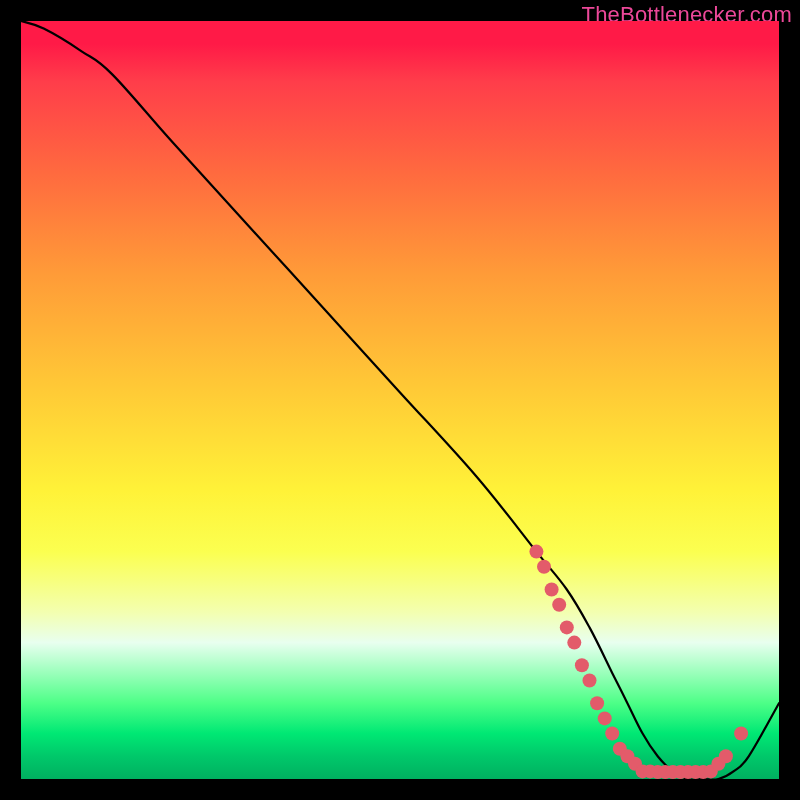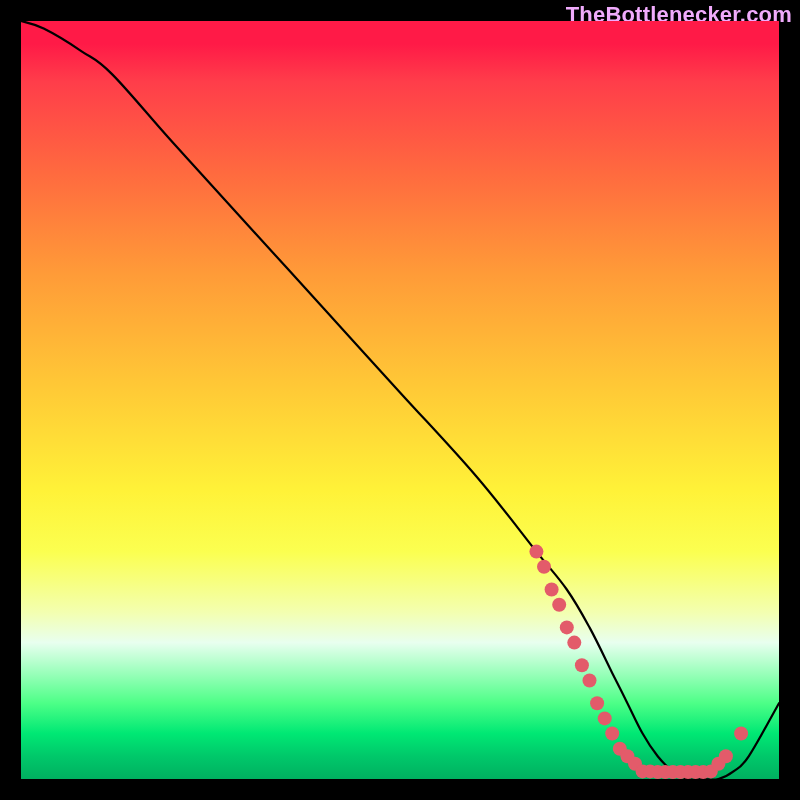--- a/index.html
+++ b/index.html
@@ -47,23 +47,23 @@
     left: 0;
     top: 0;
     width: 758px;
     height: 758px;
     overflow: visible;
   }
   .watermark {
     position: absolute;
     top: 2px;
     right: 8px;
-    color: #f0abfc;
+    color: #ec4899;
     font-size: 22px;
-    font-weight: 700;
+    font-weight: 400;
     letter-spacing: 0.2px;
     user-select: none;
   }
 </style>
 </head>
 <body>
 
 <div class="stage">
   <div class="watermark">TheBottlenecker.com</div>
   <div class="plot">

